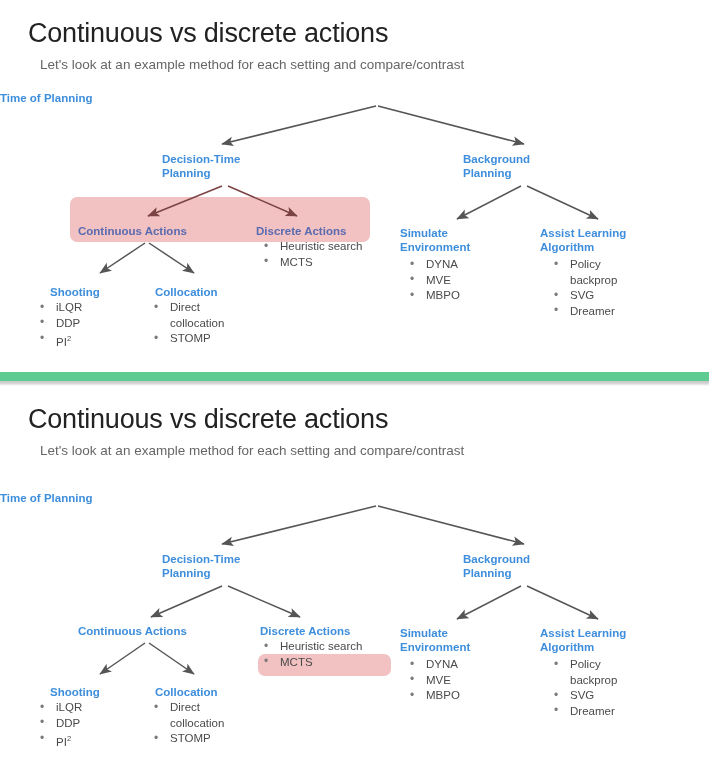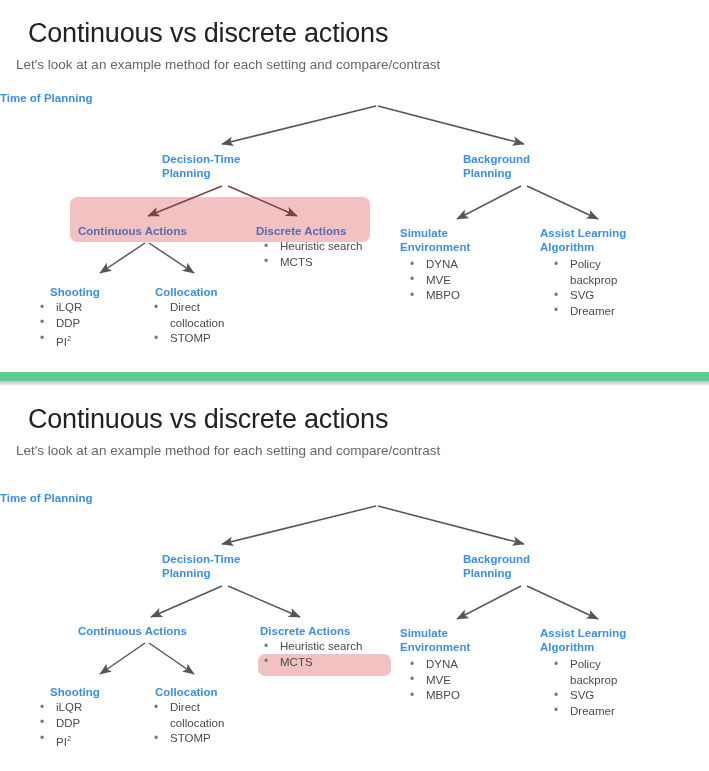--- a/index.html
+++ b/index.html
@@ -52,21 +52,21 @@
     left: 28px;
     top: 18px;
     font-size: 27px;
     font-weight: 400;
     color: #222222;
     letter-spacing: -0.2px;
     white-space: nowrap;
   }
   .slide-subtitle {
     position: absolute;
-    left: 16px;
+    left: 40px;
     top: 57px;
     font-size: 13.5px;
     font-weight: 400;
     color: #666666;
     white-space: nowrap;
   }
 
   .diagram {
     position: absolute;
     left: 0;

